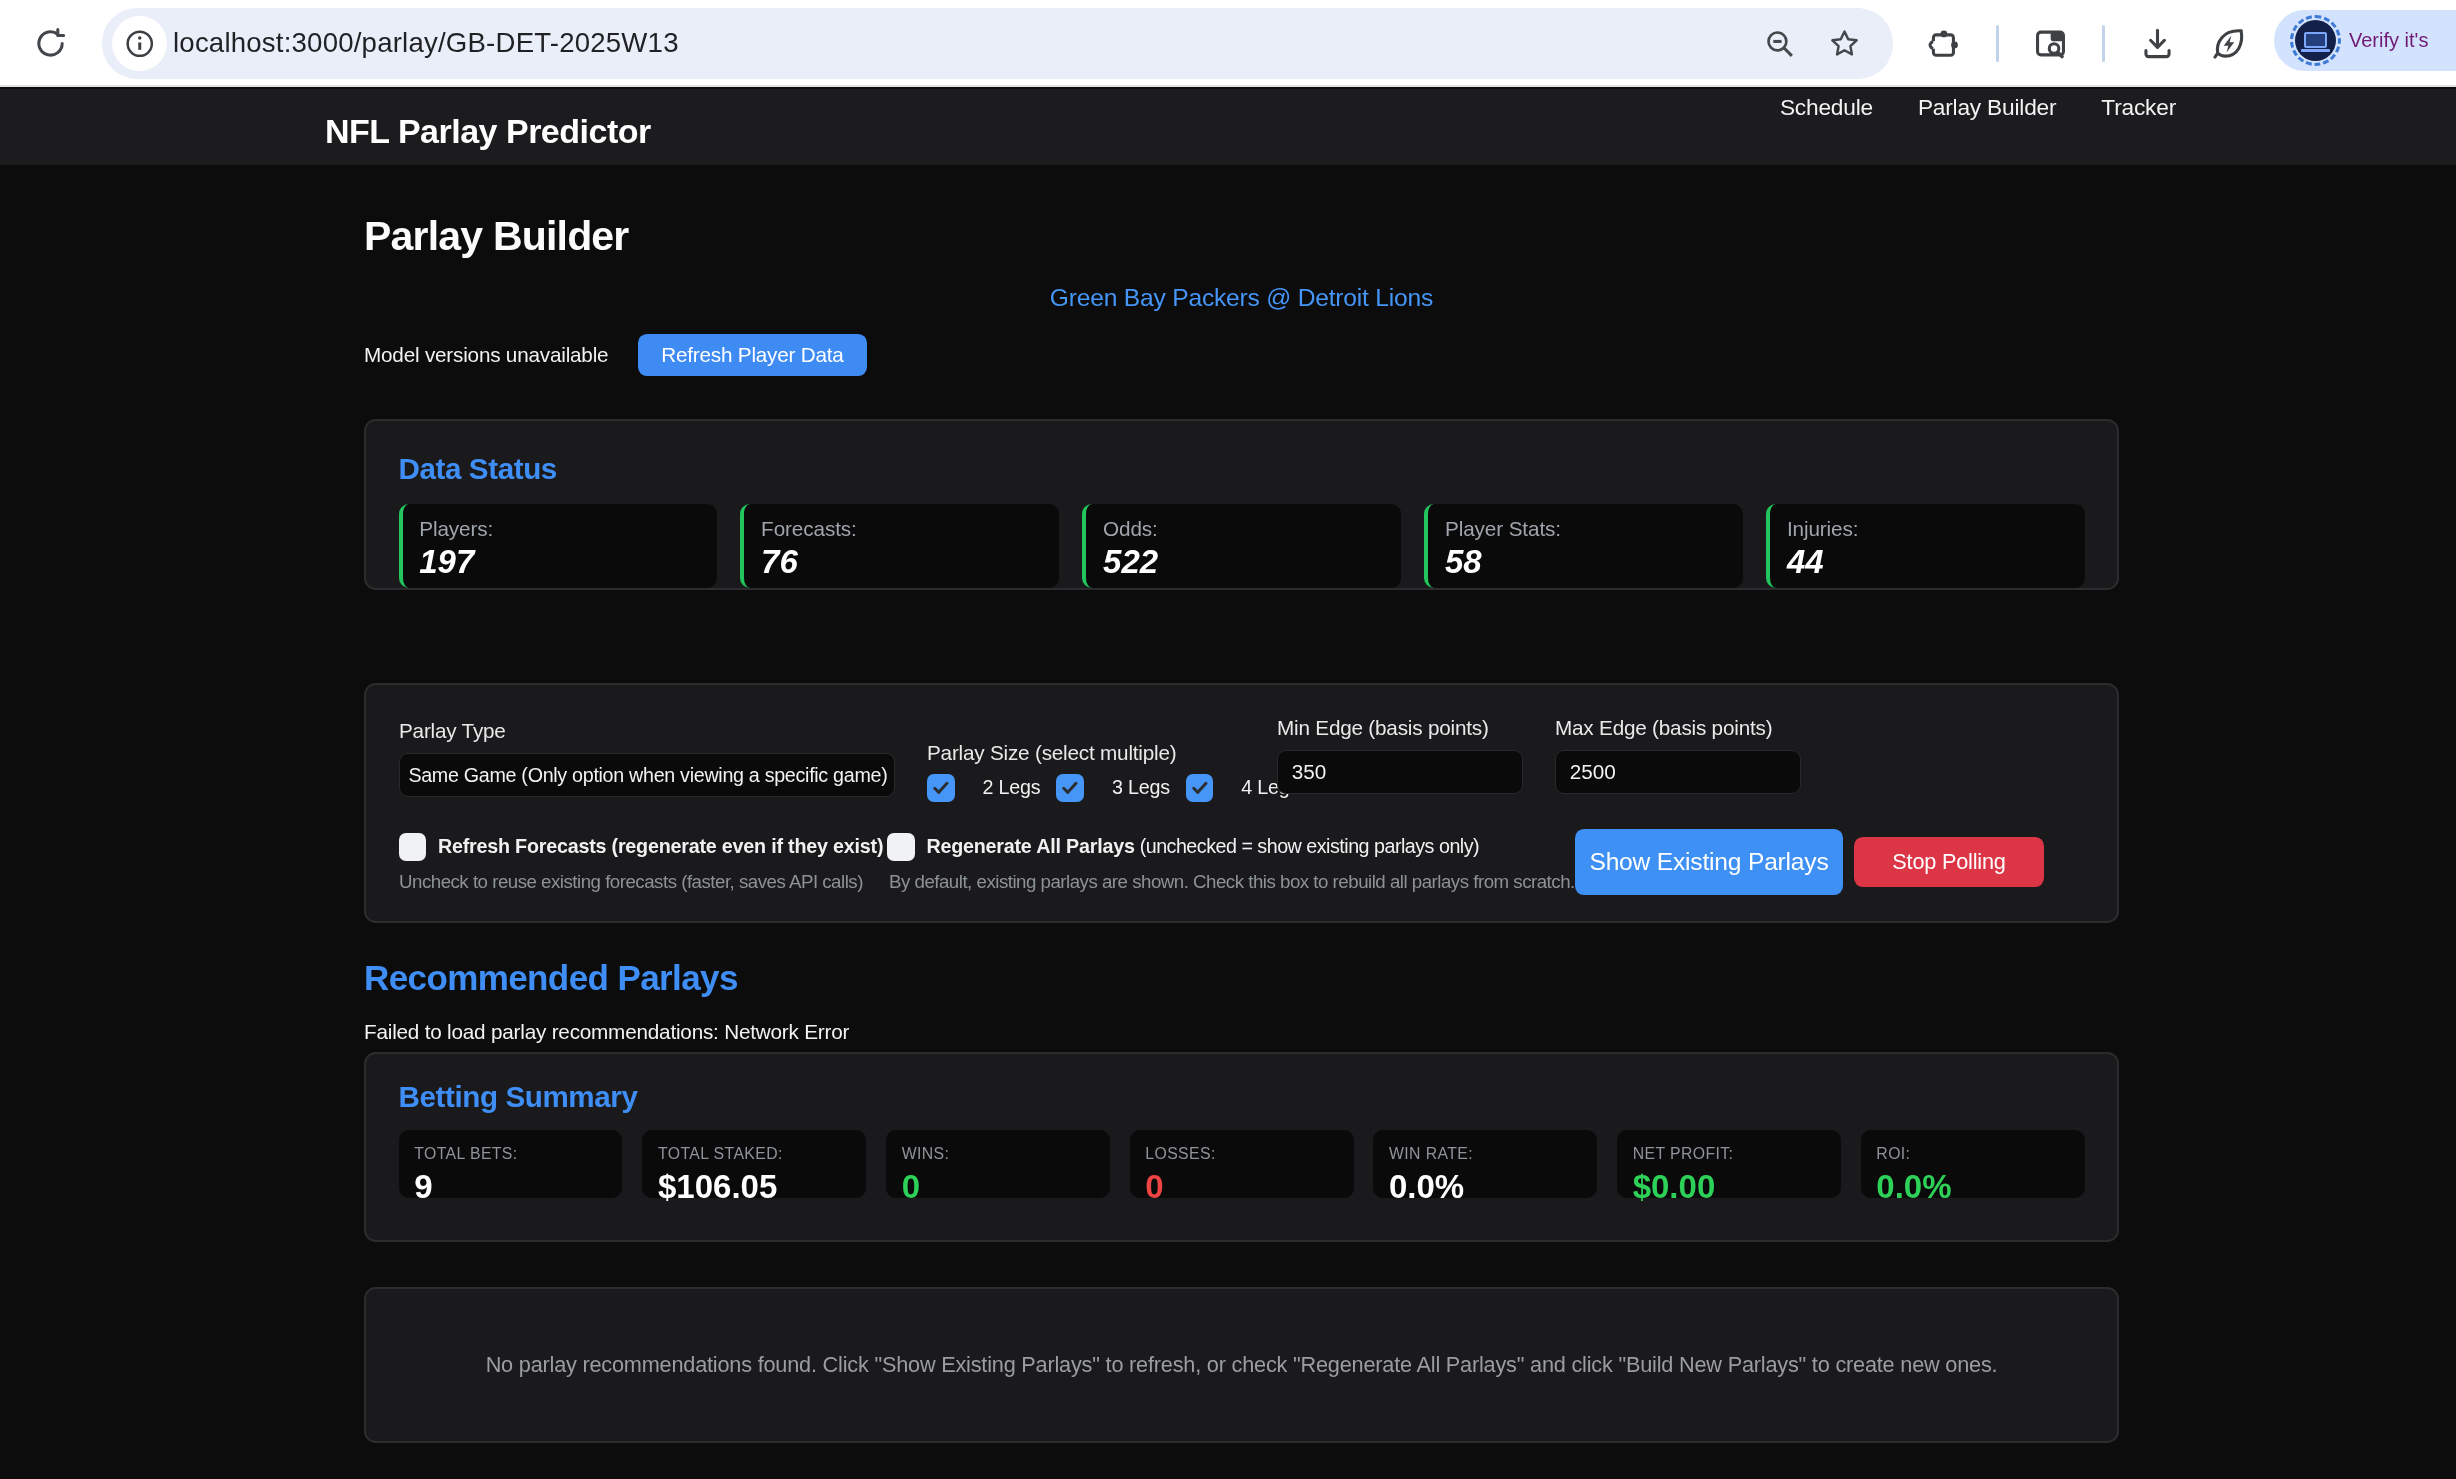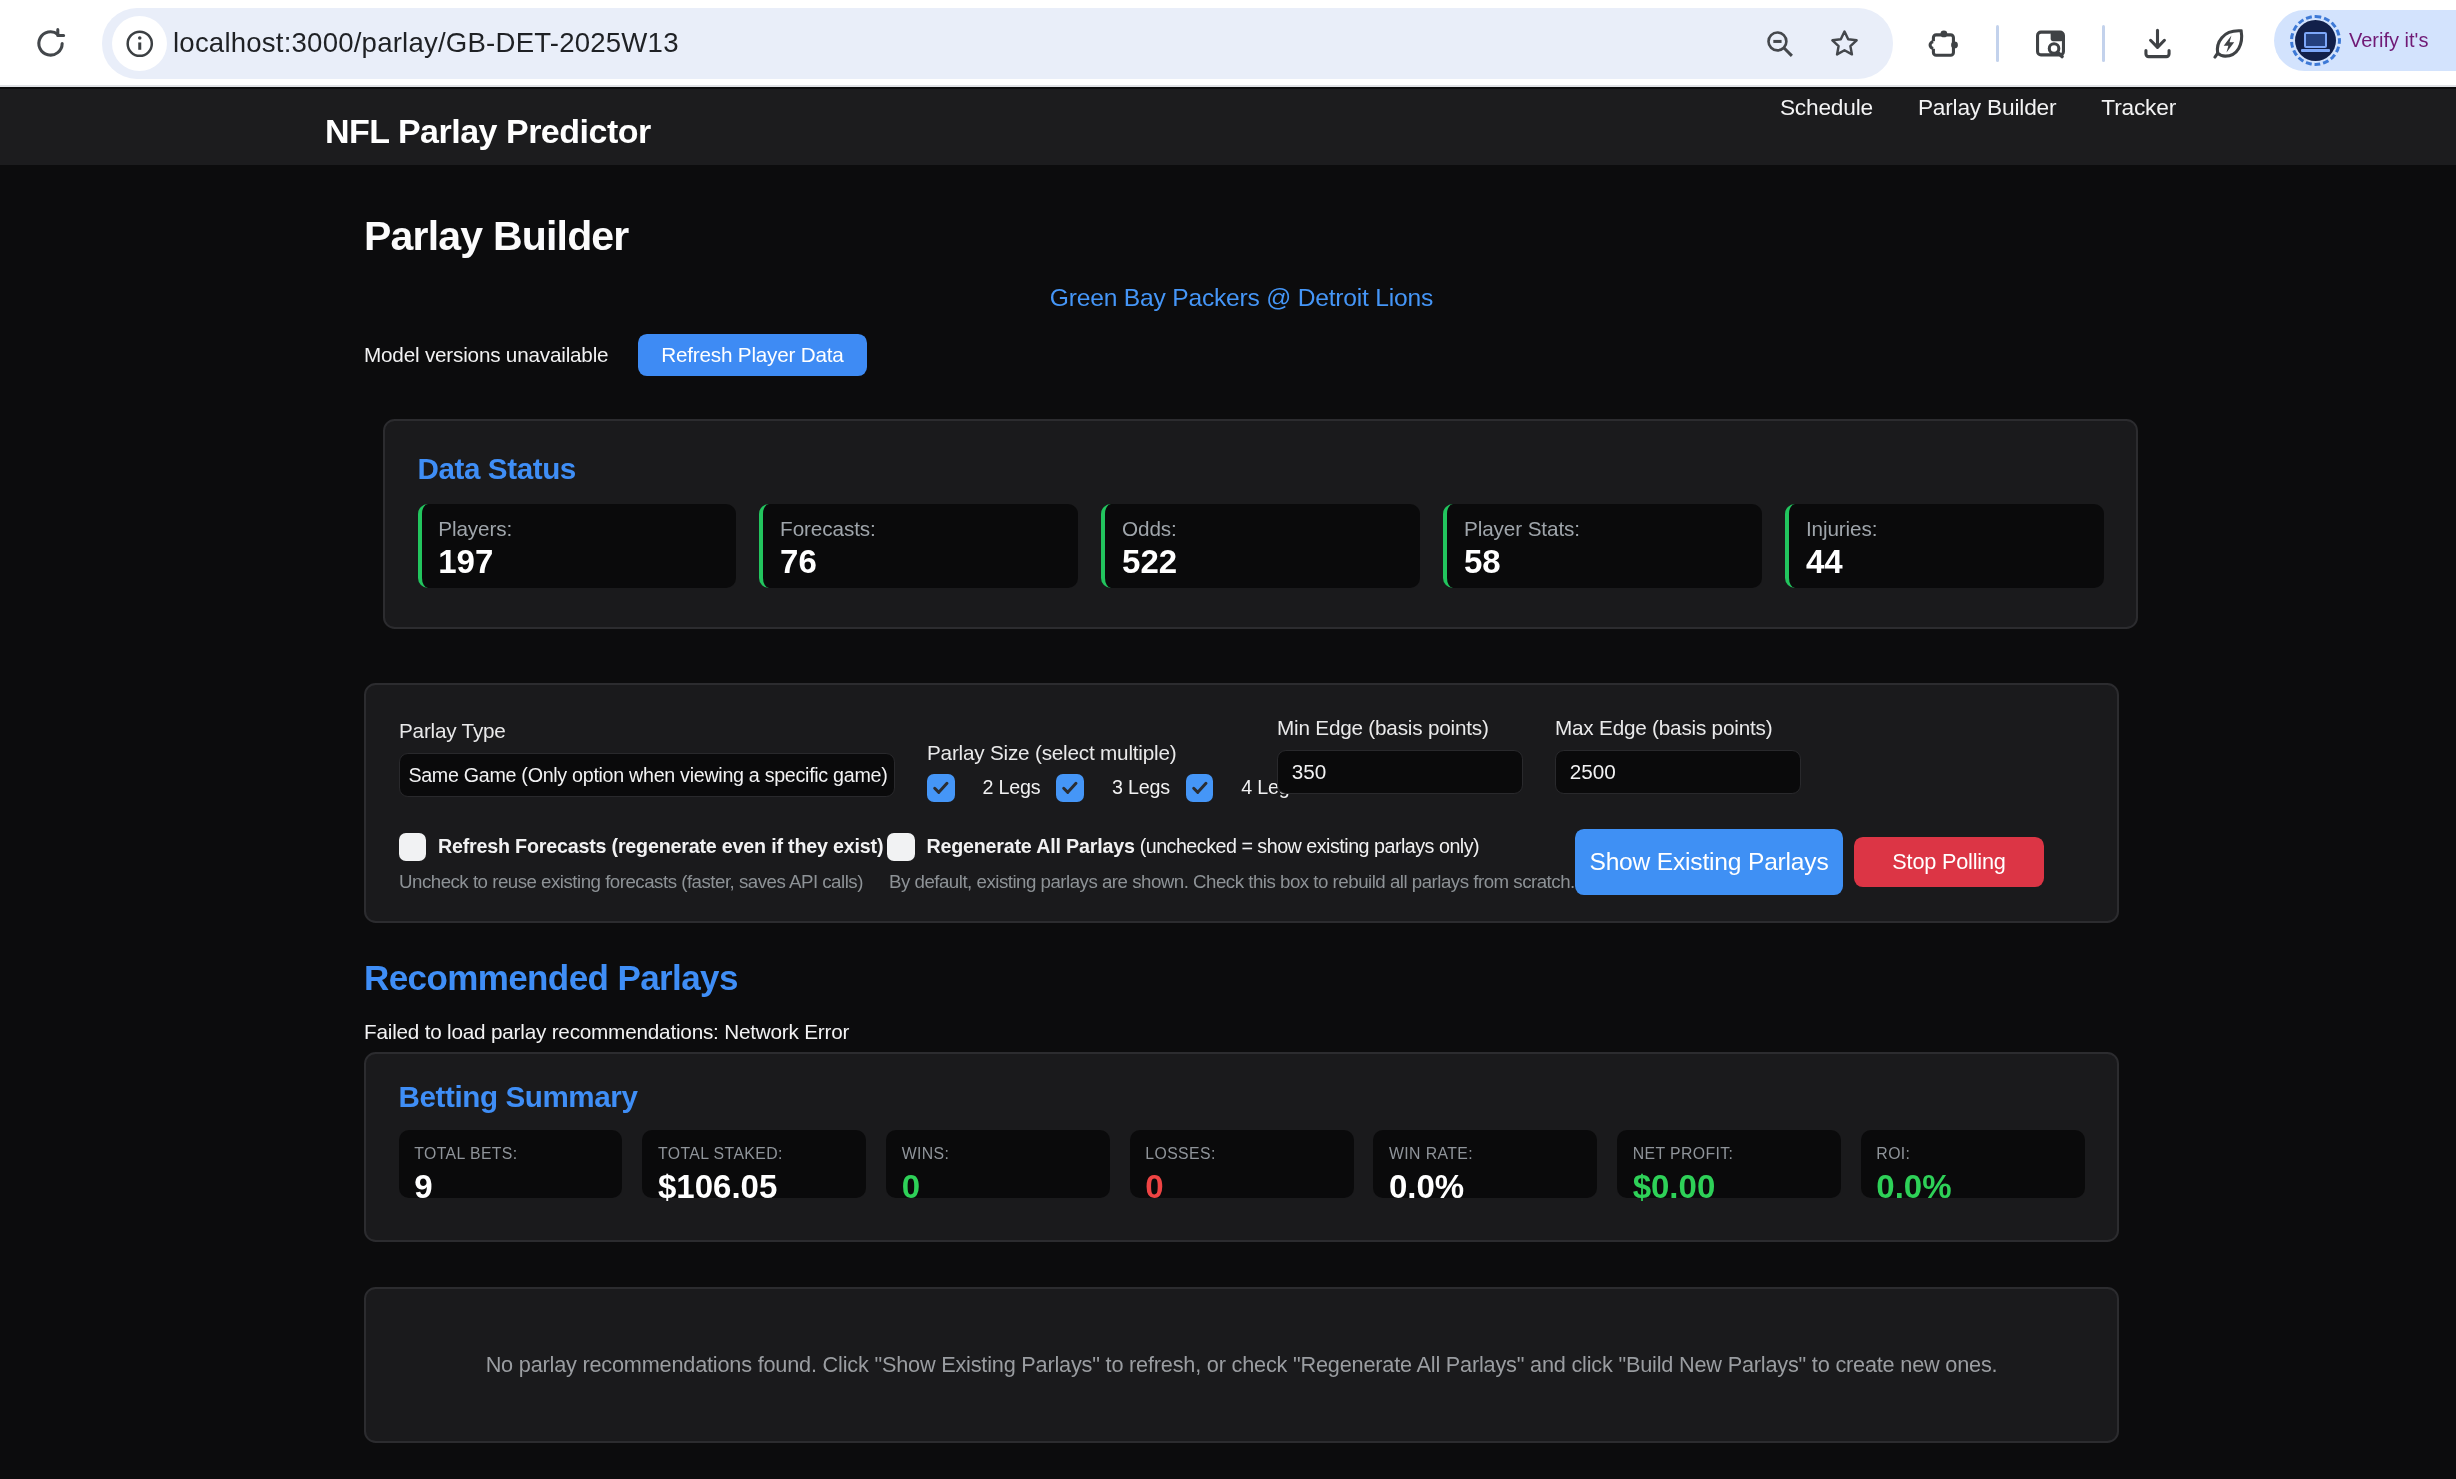--- a/index.html
+++ b/index.html
@@ -45,25 +45,25 @@
   .game-link { top:119px; text-align:center; font-size:24.6px; color:#4596f7; letter-spacing:-0.2px; }
   .model-row { top:169px; height:42px; display:flex; align-items:center; gap:29.6px; }
   .model-text { font-size:20.7px; color:#f1f1f2; letter-spacing:-0.2px; }
   .btn { border:none; border-radius:8.9px; color:#fff; font-family:inherit; cursor:pointer; }
   .refresh-btn { width:229px; height:42px; background:#3e8bf4; font-size:20.7px; letter-spacing:-0.2px; }
 
   .card { background:#1a1a1c; border:2px solid #2c2c2f; border-radius:11.8px; }
   .card-heading { font-size:29.6px; font-weight:bold; letter-spacing:-0.4px; color:#3f8ef6; }
 
   
-  .data-card { top:254px; height:210px; padding:30.5px 32.5px;margin-left:19px; }
+  .data-card { top:254px; height:171px; padding:30.5px 32.5px; }
   .stat-row { display:flex; gap:23.6px; margin-top:18.7px; }
   .stat-box { flex:1; height:84px; background:#0a0a0b; border-left:4.9px solid #22c55e; border-radius:9.9px; padding:12.8px 0 0 16.7px; }
   .stat-label { font-size:20.7px; color:#9fa5ab; letter-spacing:-0.1px; }
-  .stat-value { margin-top:2px; font-size:33px; font-weight:bold; color:#ffffff; }
+  .stat-value { margin-top:2px; font-size:33px; font-weight:bold; color:#ffffff;font-style:italic; }
 
   
   .controls-card { top:518px; height:240px; }
   .ctl-label { position:absolute; font-size:20.7px; color:#e9e9ea; letter-spacing:-0.2px; }
   .parlay-type-label { left:33px; top:34px; }
   .parlay-size-label { left:561px; top:56px; }
   .min-edge-label { left:911px; top:30.5px; }
   .max-edge-label { left:1189px; top:30.5px; }
   .select { position:absolute; left:32.5px; top:68px; width:496px; height:44px; background:#0a0a0b; border:1px solid #29292c; border-radius:8.9px; display:flex; align-items:center; padding-left:8.9px; font-size:19.7px; letter-spacing:-0.3px; color:#f2f2f3; white-space:nowrap; overflow:hidden; }
   .edge-input { position:absolute; top:65px; width:246px; height:44px; background:#0a0a0b; border:1px solid #29292c; border-radius:8.9px; color:#f2f2f3; font-size:20.7px; font-family:inherit; padding-left:13.8px; }

